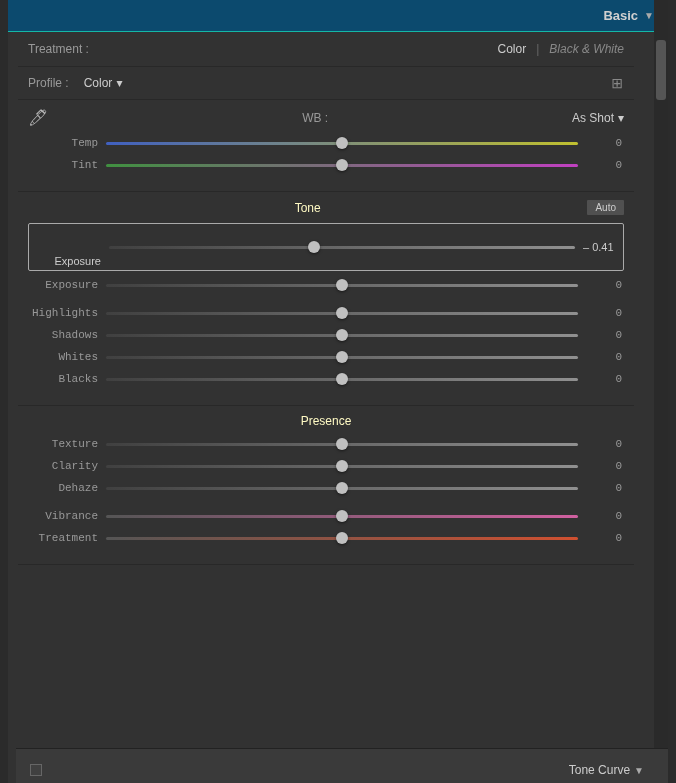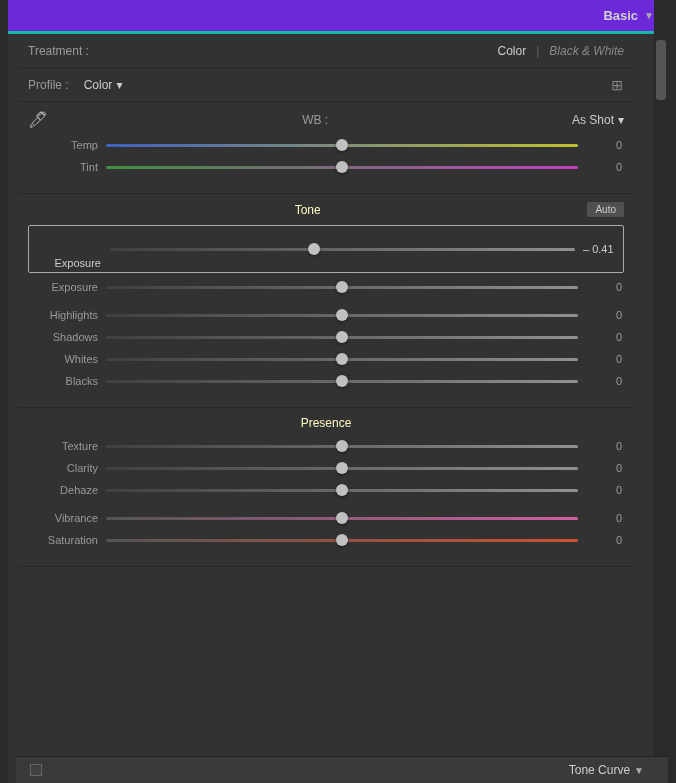--- a/index.html
+++ b/index.html
@@ -20,22 +20,22 @@
       position: relative;
       margin: 0 auto;
     }
 
     
     .panel-header {
       display: flex;
       justify-content: flex-end;
       align-items: center;
       padding: 8px 14px 8px 10px;
-      background: #6d28d9;
-      border-bottom: 3px solid #14b8a6;
+      background: #0c4a6e;
+      border-bottom: 1px solid #14b8a6;
     }
     .panel-title {
       color: #d0d0d0;
       font-size: 13px;
       font-weight: bold;
       margin-right: 6px;
     }
     .panel-arrow {
       color: #aaa;
       font-size: 10px;
@@ -140,20 +140,21 @@
       align-items: center;
       gap: 4px;
     }
 
     
     .slider-row {
       display: flex;
       align-items: center;
       margin-bottom: 6px;
       padding: 0 2px;
+      font-family: Liberation Mono, monospace;
     }
     .slider-label {
       color: #999;
       width: 68px;
       text-align: right;
       margin-right: 8px;
       font-size: 11px;
     }
     .slider-container {
       flex: 1;
@@ -266,21 +267,21 @@
 
     
     .panel-footer {
       position: absolute;
       bottom: 0;
       left: 8px;
       right: 0;
       display: flex;
       align-items: center;
       justify-content: flex-end;
-      padding: 6px 24px 6px 10px;
+      padding: 14px 24px 6px 10px;
       background: #3a3a3a;
       border-top: 1px solid #222;
     }
     .footer-square {
       width: 12px;
       height: 12px;
       border: 1px solid #666;
       background: #404040;
       margin-right: auto;
       margin-left: 4px;
@@ -474,21 +475,21 @@
         <span class="slider-label">Vibrance</span>
         <div class="slider-container">
           <div class="slider-track vibrance-track">
             <div class="slider-thumb" style="left: 50%"></div>
           </div>
         </div>
         <span class="slider-value">0</span>
       </div>
 
       <div class="slider-row">
-        <span class="slider-label">Saturation</span>
+        <span class="slider-label">Treatment</span>
         <div class="slider-container">
           <div class="slider-track saturation-track">
             <div class="slider-thumb" style="left: 50%"></div>
           </div>
         </div>
         <span class="slider-value">0</span>
       </div>
     </div>
 
   </div>

